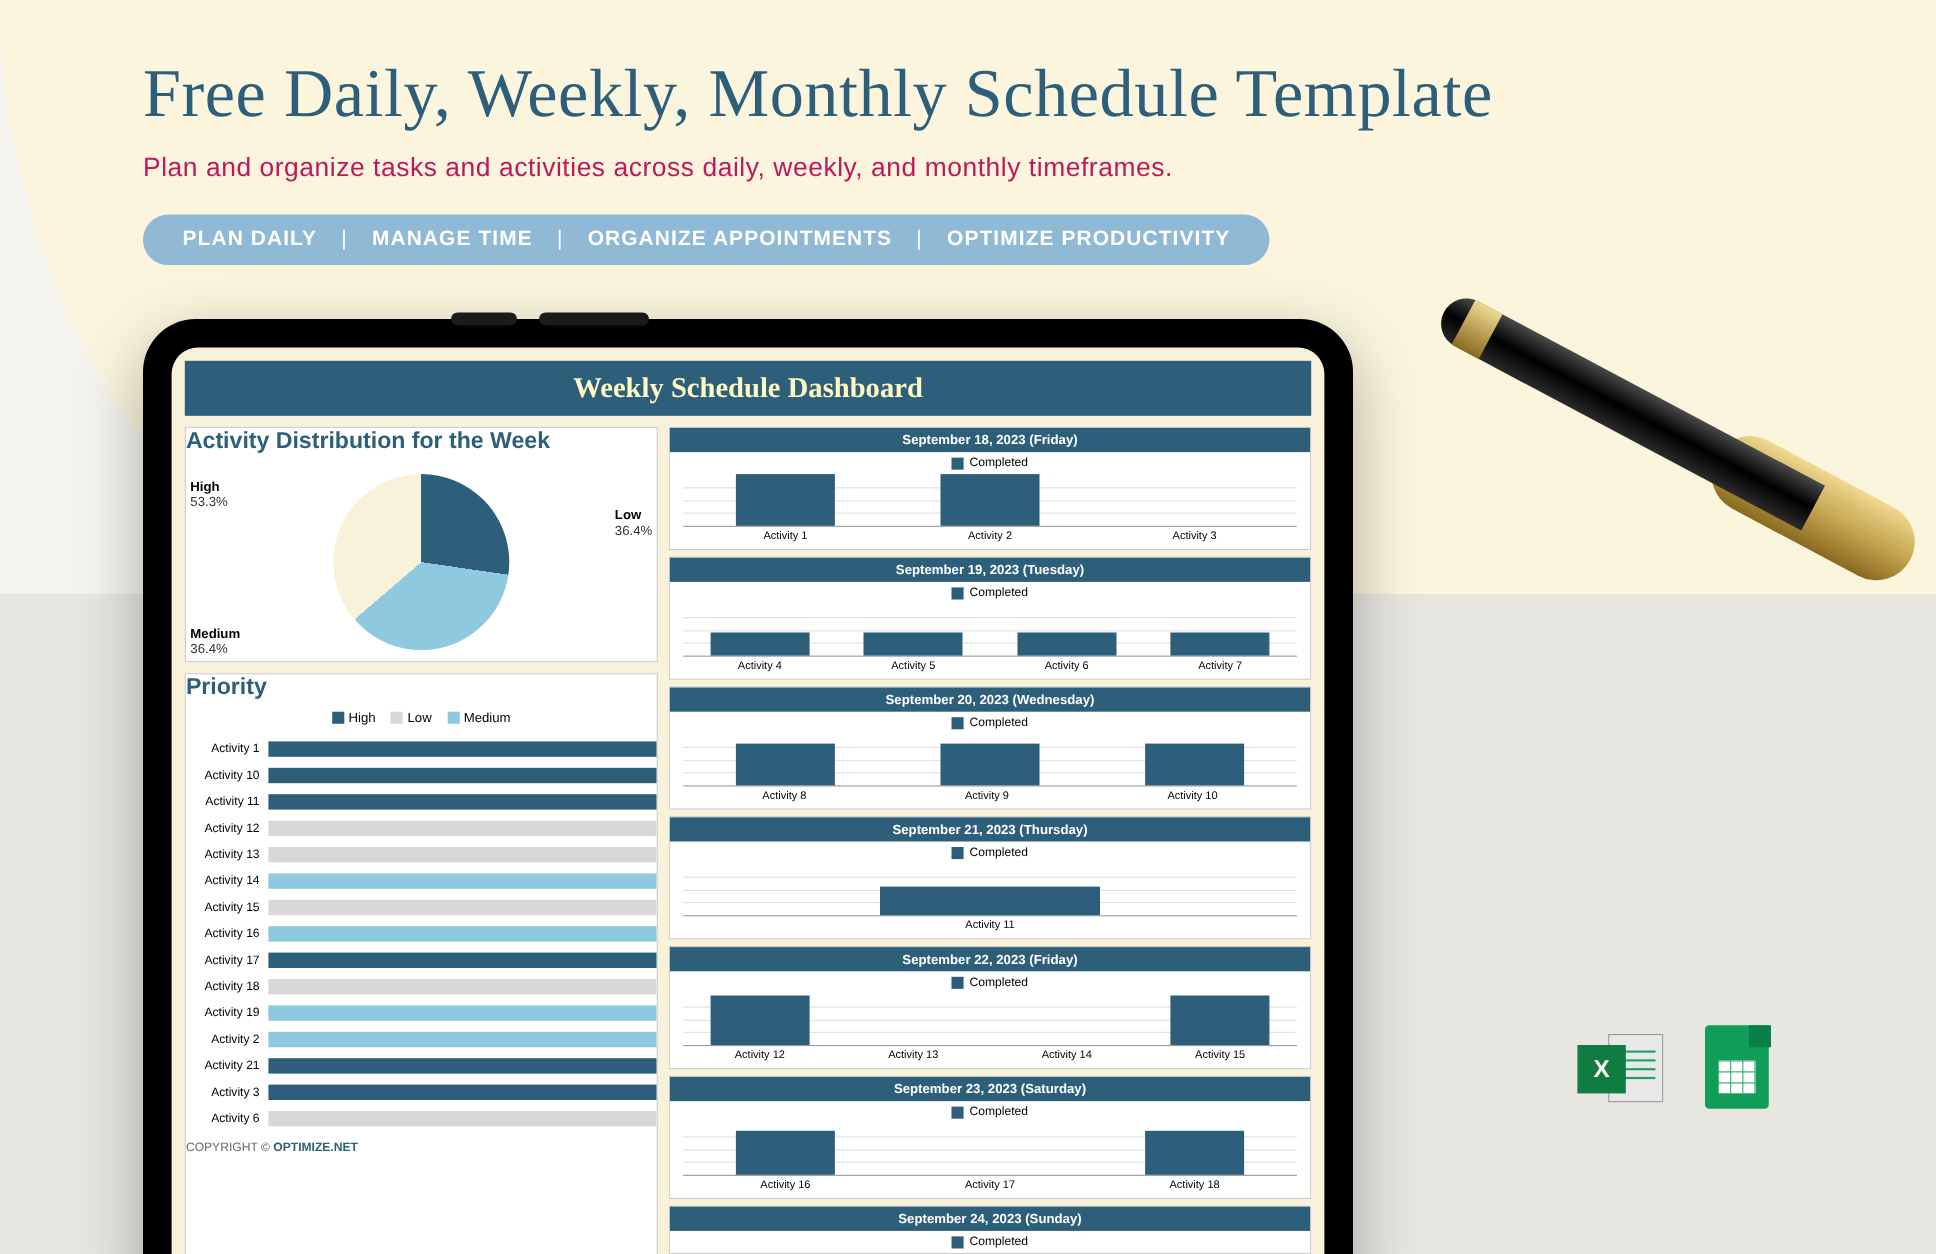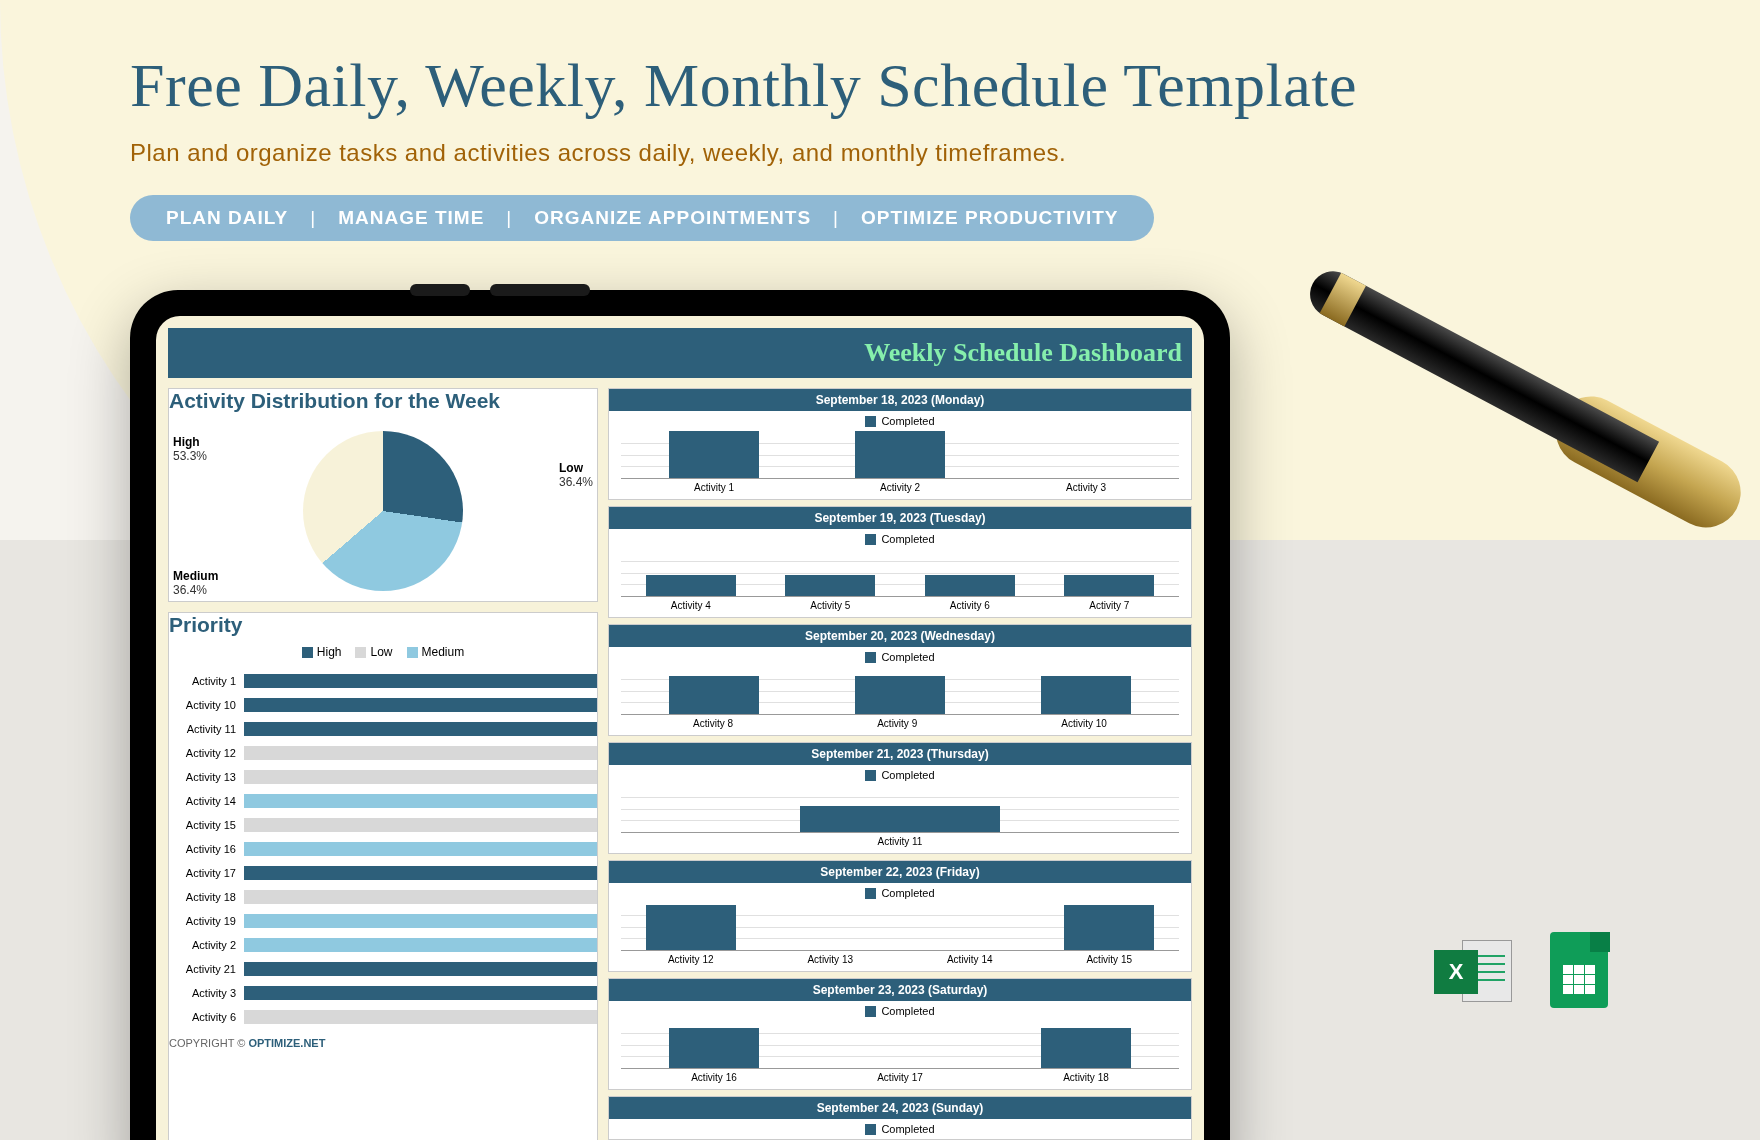--- a/index.html
+++ b/index.html
@@ -1,28 +1,28 @@
 <!DOCTYPE html>
 <html><head>
 <meta charset="utf-8">
 <style>
 *{margin:0;padding:0;box-sizing:border-box}
 body{font-family:Arial,Helvetica,sans-serif;background:#f5f3ee;width:1760px;height:1140px;overflow:hidden;position:relative}
 .cream-bg{position:absolute;top:0;right:0;width:1760px;height:680px;background:#faf5dc;border-bottom-left-radius:900px}
 .gray-bg{position:absolute;bottom:0;left:0;width:1760px;height:600px;background:#e8e6e1}
 .content{position:relative;z-index:2;padding:50px 130px 0 130px}
 .title{font-family:Georgia,serif;font-size:62px;color:#2d5f7a;font-weight:400;letter-spacing:0.5px}
-.subtitle{font-size:24px;color:#a16207;margin-top:18px;letter-spacing:0.5px}
+.subtitle{font-size:24px;color:#be185d;margin-top:18px;letter-spacing:0.5px}
 .pill{display:inline-flex;align-items:center;background:#8fb9d4;border-radius:24px;padding:12px 36px;margin-top:28px;gap:22px;font-size:19px;font-weight:700;color:#fff;letter-spacing:1px}
 .pill-sep{color:#fff;font-weight:400}
 .tablet{position:absolute;left:130px;top:290px;width:1100px;height:900px;background:#000;border-radius:48px;padding:26px;box-shadow:0 20px 60px rgba(0,0,0,0.3)}
 .tablet::before{content:"";position:absolute;top:-6px;left:280px;width:60px;height:12px;background:#1a1a1a;border-radius:6px}
 .tablet::after{content:"";position:absolute;top:-6px;left:360px;width:100px;height:12px;background:#1a1a1a;border-radius:6px}
 .screen{width:100%;height:100%;background:#f7f2d9;border-radius:24px;overflow:hidden;padding:12px}
-.dash-title{background:#2d5f7a;color:#86efac;font-family:Georgia,serif;font-size:26px;font-weight:700;text-align:right;padding:10px;margin-bottom:10px}
+.dash-title{background:#2d5f7a;color:#fef9c3;font-family:Georgia,serif;font-size:26px;font-weight:700;text-align:center;padding:10px;margin-bottom:10px}
 .dash-grid{display:grid;grid-template-columns:430px 1fr;gap:10px;height:calc(100% - 60px)}
 .left-col{display:flex;flex-direction:column;gap:10px}
 .panel{background:#fff;border:1px solid #ccc;}
 .panel-title{color:#2d5f7a;font-weight:700;font-size:21px;margin-bottom:8px}
 .pie-wrap{position:relative;height:180px;display:flex;align-items:center;justify-content:center}
 .pie{width:160px;height:160px;border-radius:50%;background:conic-gradient(#2d5f7a 0 27.3%,#8fc9e0 27.3% 63.7%,#f7f2d9 63.7% 100%)}
 .pie-label{position:absolute;font-size:12px;color:#333}
 .pie-label b{display:block;font-weight:700;color:#000}
 .priority-panel{flex:1;overflow:hidden}
 .legend{display:flex;gap:14px;justify-content:center;font-size:12px;margin:4px 0 10px}
@@ -170,21 +170,21 @@
               <div class="prio-row">
                 <div class="prio-lbl">Activity 6</div>
                 <div class="prio-bar c-low"></div>
               </div>
             </div>
           <div class="copyright"><span>COPYRIGHT  ©  </span><b>OPTIMIZE.NET</b></div>
         </div>
       </div>
       <div class="right-col" id="days-col">
           <div class="day-block">
-            <div class="day-hdr">September 18, 2023 (Monday)</div>
+            <div class="day-hdr">September 18, 2023 (Friday)</div>
             <div class="day-leg">
               <i class="sq c-high"></i>
               <span>Completed</span>
             </div>
             <div class="day-chart">
               <div class="day-grid">
                 <div class="day-gridline" style="top: 25%;"></div>
                 <div class="day-gridline" style="top: 50%;"></div>
                 <div class="day-gridline" style="top: 75%;"></div>
               </div>

